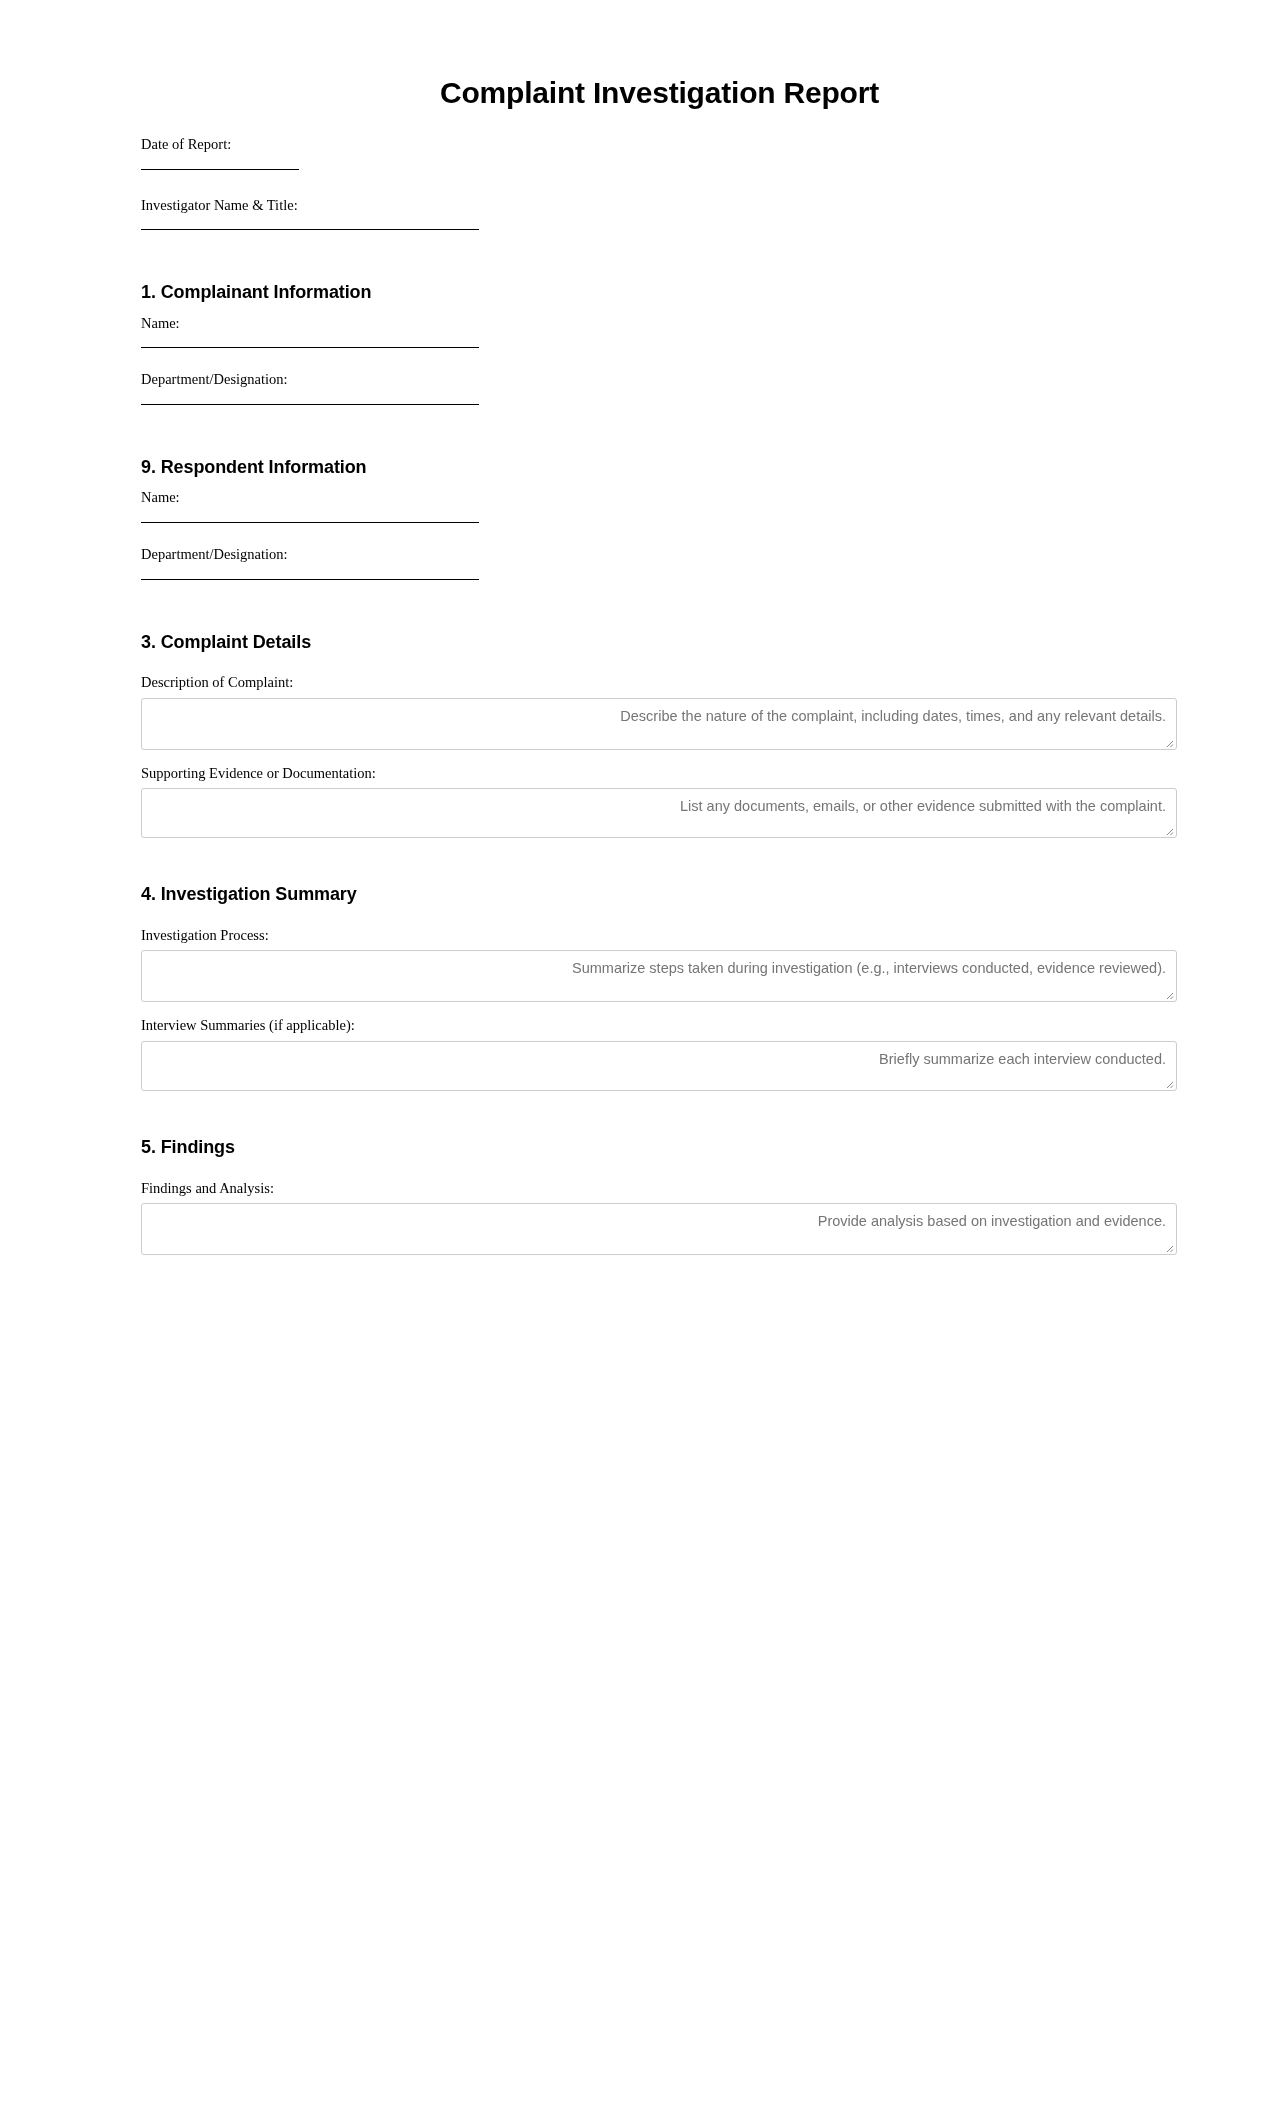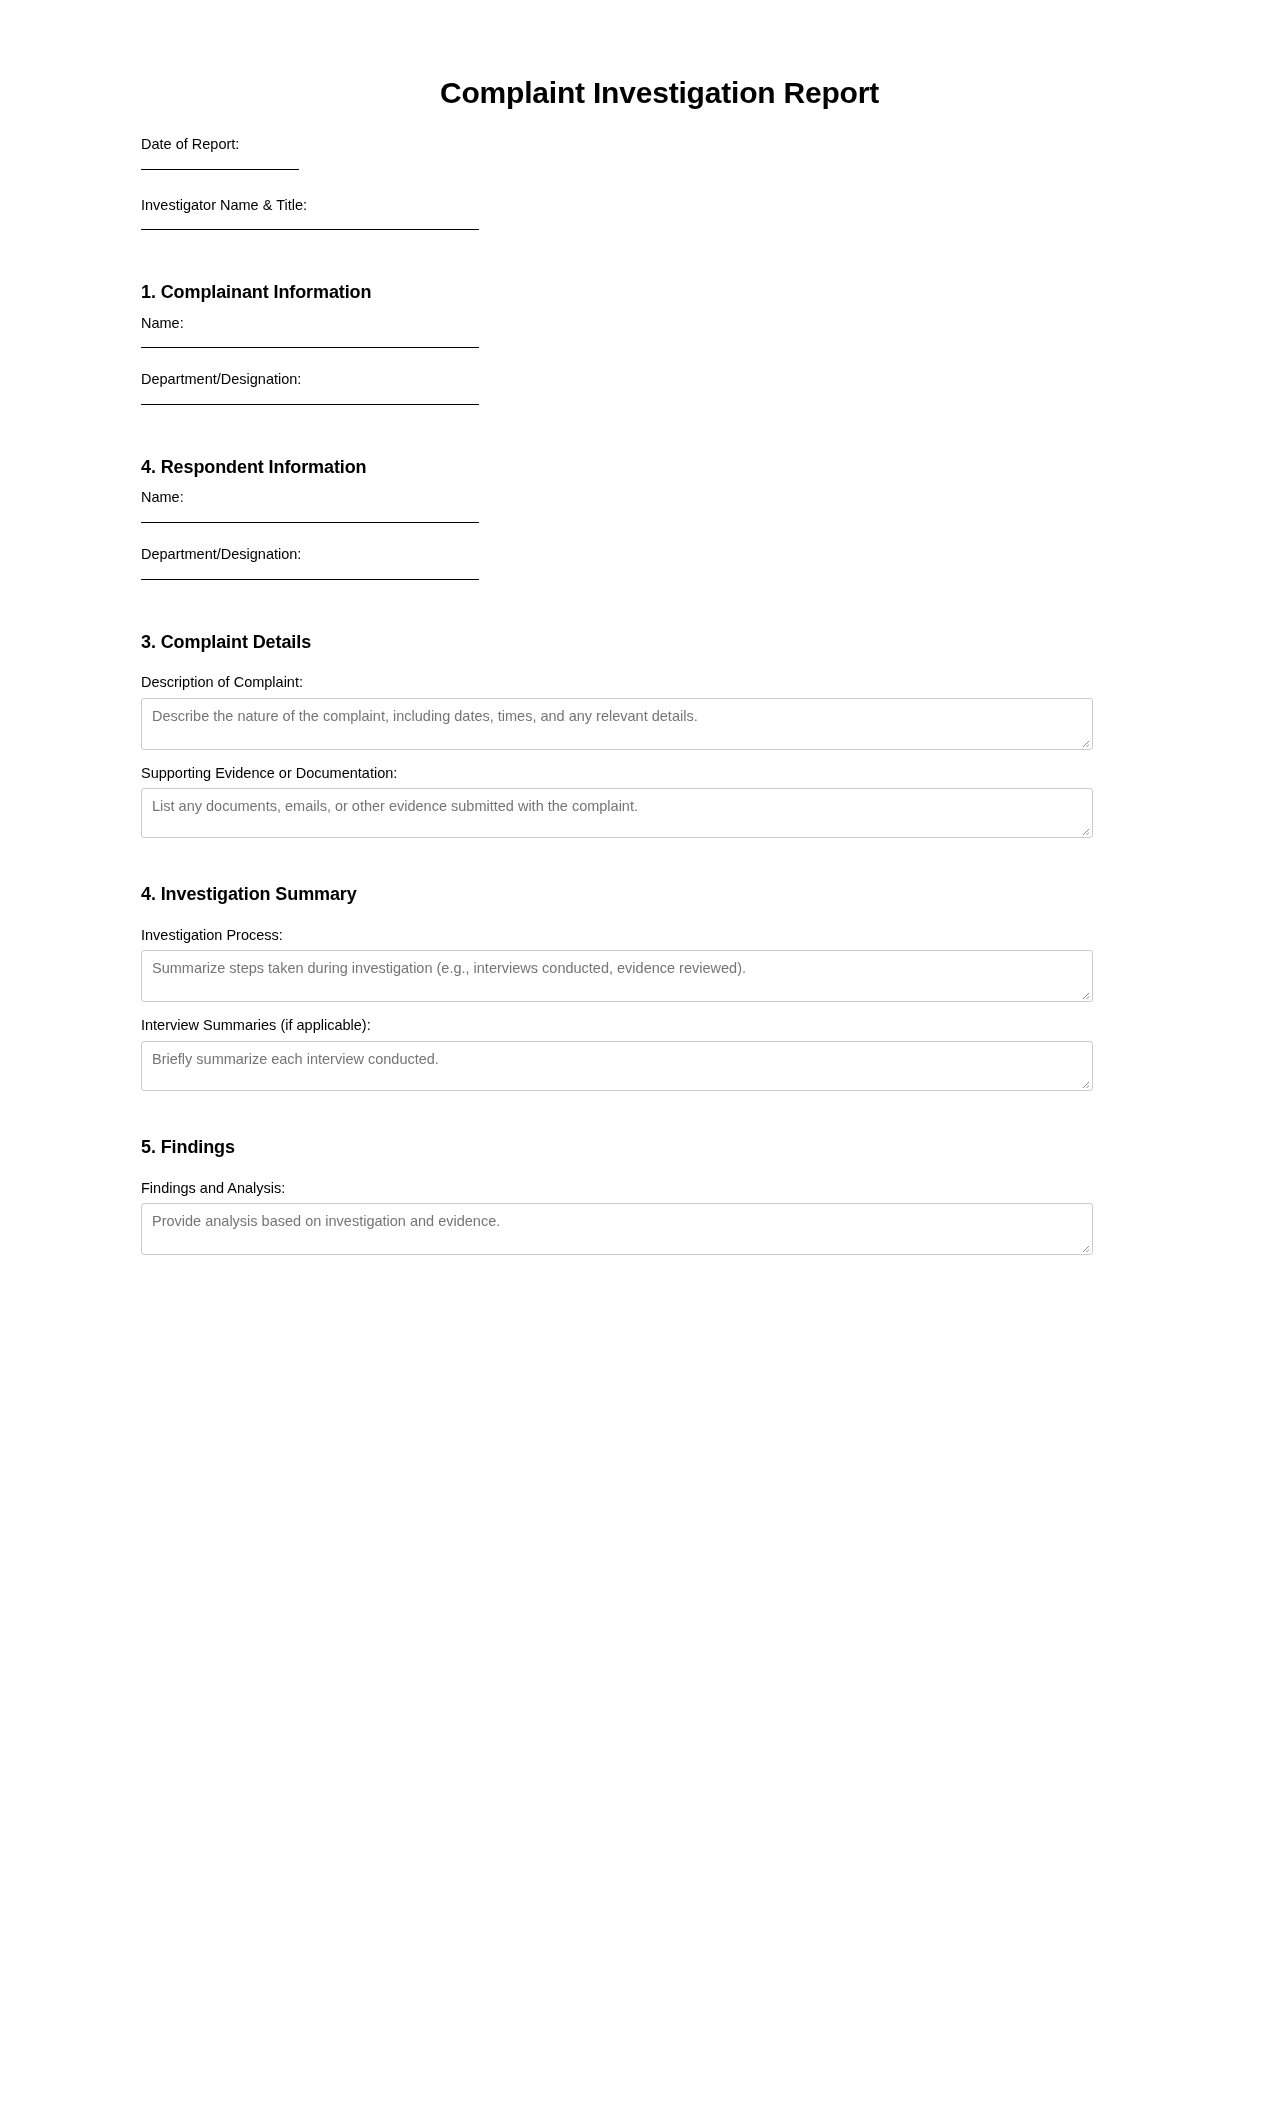--- a/index.html
+++ b/index.html
@@ -47,20 +47,21 @@
   }
   .field-block {
     margin-top: 26px;
   }
   .field-label {
     font-size: 14.5px;
     line-height: 1.35;
     color: #000;
     margin-bottom: 4px;
     display: block;
+    font-family: Liberation Serif, serif;
   }
   .rule {
     height: 0;
     border: 0;
     border-top: 1.6px solid #000;
     margin: 14px 0 0 0;
   }
   .rule.short {
     width: 158px;
   }
@@ -88,30 +89,31 @@
   }
   .ta-field {
     margin-top: 14px;
   }
   .ta-field .field-label {
     margin-bottom: 5px;
   }
   .textarea-box {
     position: relative;
     box-sizing: border-box;
-    width: 952px;
+    width: 1036px;
     height: 50px;
     border: 1px solid #cccccc;
     border-radius: 3px;
     background: #ffffff;
     padding: 8px 10px;
     font-size: 14.5px;
     color: #757575;
     line-height: 1.3;
     overflow: hidden;
+    text-align: right;
   }
   .textarea-box.tall {
     height: 52px;
   }
   .resize-grip {
     position: absolute;
     right: 2px;
     bottom: 1px;
     width: 12px;
     height: 12px;
@@ -147,21 +149,21 @@
       <div class="line-field">
         <span class="field-label">Name:</span>
         <hr class="rule long">
       </div>
 
       <div class="line-field" style="margin-top:22px;">
         <span class="field-label">Department/Designation:</span>
         <hr class="rule long">
       </div>
 
-      <h2 class="section-heading">4. Respondent Information</h2>
+      <h2 class="section-heading">9. Respondent Information</h2>
 
       <div class="line-field">
         <span class="field-label">Name:</span>
         <hr class="rule long">
       </div>
 
       <div class="line-field" style="margin-top:22px;">
         <span class="field-label">Department/Designation:</span>
         <hr class="rule long">
       </div>

